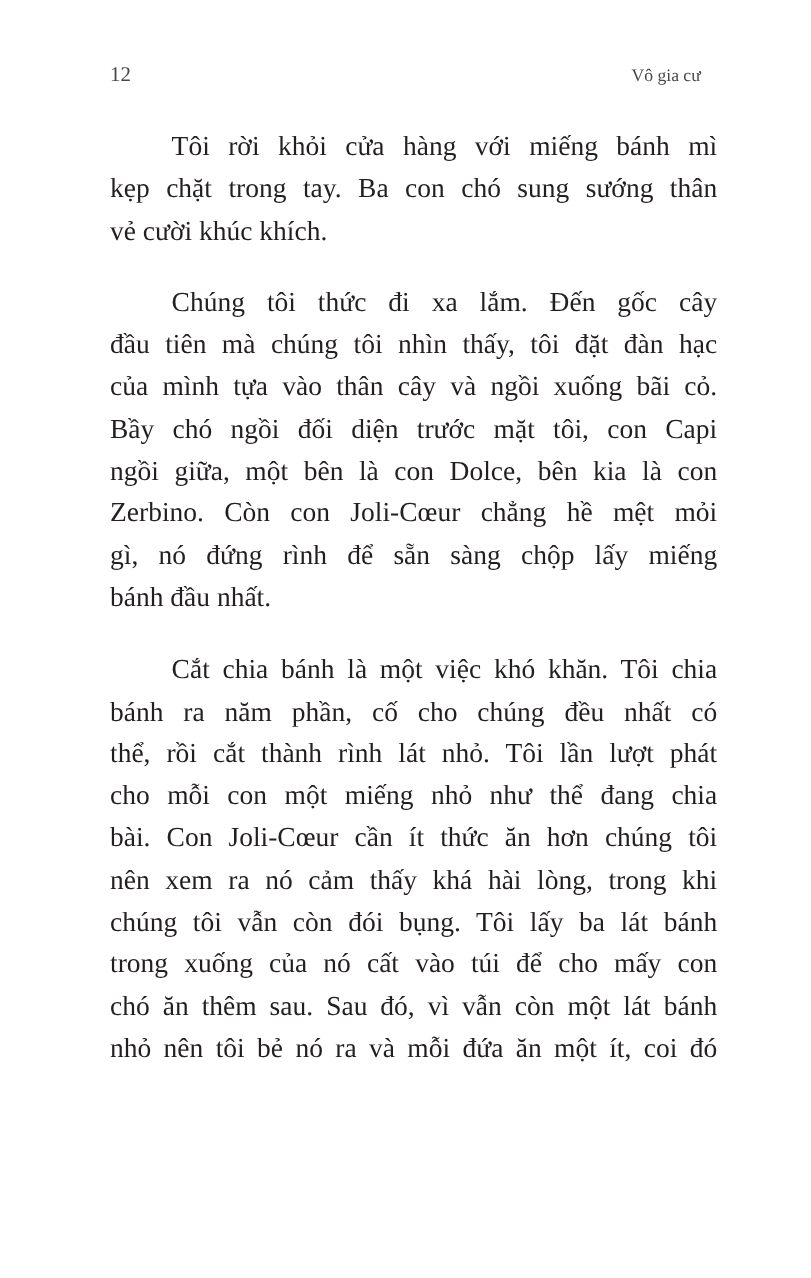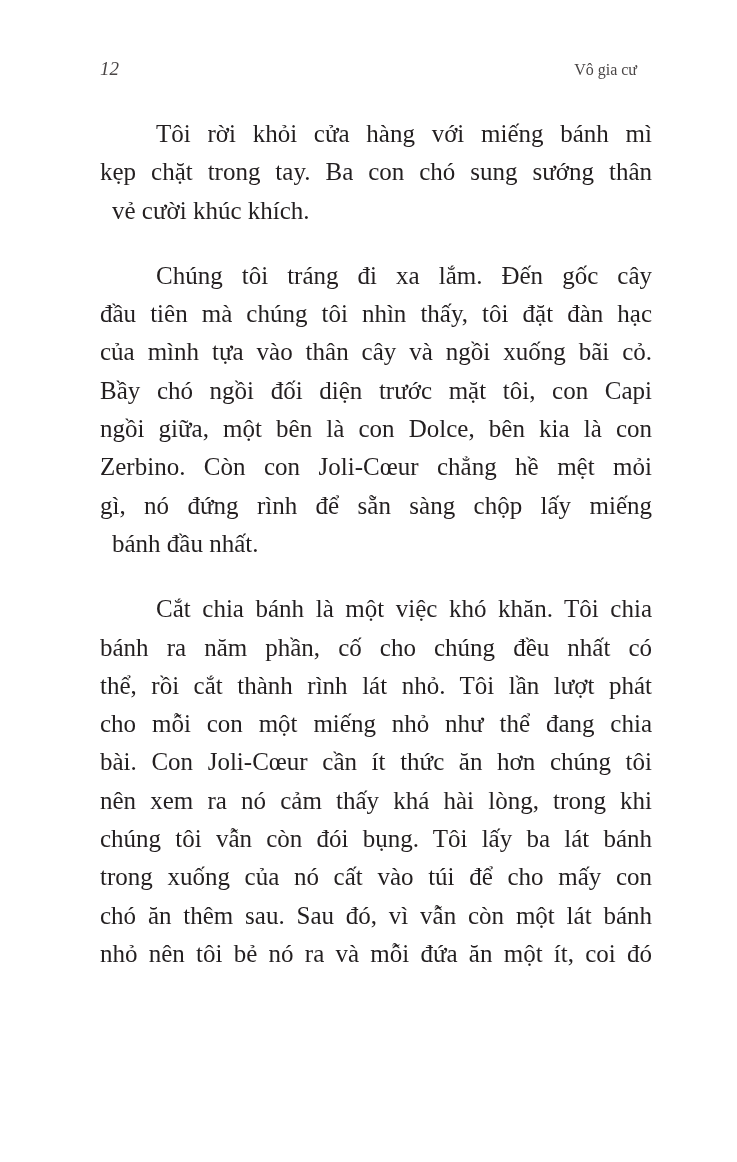--- a/index.html
+++ b/index.html
@@ -21,21 +21,20 @@
       left: 100px;
       right: 100px;
       height: 24px;
       display: flex;
       justify-content: space-between;
       align-items: baseline;
       color: #4a4646;
     }
     .page-number {
       font-size: 19px;
-      font-style: italic;
     }
     .running-title {
       font-size: 16px;
     }
     .body-text {
       position: absolute;
       top: 115px;
       left: 100px;
       width: 552px;
     }
@@ -49,39 +48,38 @@
       text-align: justify;
       text-align-last: justify;
       white-space: nowrap;
       height: 38.3px;
     }
     .line.indent {
       padding-left: 56px;
     }
     .line.last {
       text-align-last: left;
-      margin-left: 12px;
     }
   </style>
 </head>
 <body>
 
 <header class="page-header">
   <span class="page-number">12</span>
   <span class="running-title">Vô gia cư</span>
 </header>
 
 <main class="body-text">
   <p class="para">
     <span class="line indent">Tôi rời khỏi cửa hàng với miếng bánh mì</span>
     <span class="line">kẹp chặt trong tay. Ba con chó sung sướng thân</span>
     <span class="line last">vẻ cười khúc khích.</span>
   </p>
   <p class="para">
-    <span class="line indent">Chúng tôi tráng đi xa lắm. Đến gốc cây</span>
+    <span class="line indent">Chúng tôi thức đi xa lắm. Đến gốc cây</span>
     <span class="line">đầu tiên mà chúng tôi nhìn thấy, tôi đặt đàn hạc</span>
     <span class="line">của mình tựa vào thân cây và ngồi xuống bãi cỏ.</span>
     <span class="line">Bầy chó ngồi đối diện trước mặt tôi, con Capi</span>
     <span class="line">ngồi giữa, một bên là con Dolce, bên kia là con</span>
     <span class="line">Zerbino. Còn con Joli-Cœur chẳng hề mệt mỏi</span>
     <span class="line">gì, nó đứng rình để sẵn sàng chộp lấy miếng</span>
     <span class="line last">bánh đầu nhất.</span>
   </p>
   <p class="para">
     <span class="line indent">Cắt chia bánh là một việc khó khăn. Tôi chia</span>

